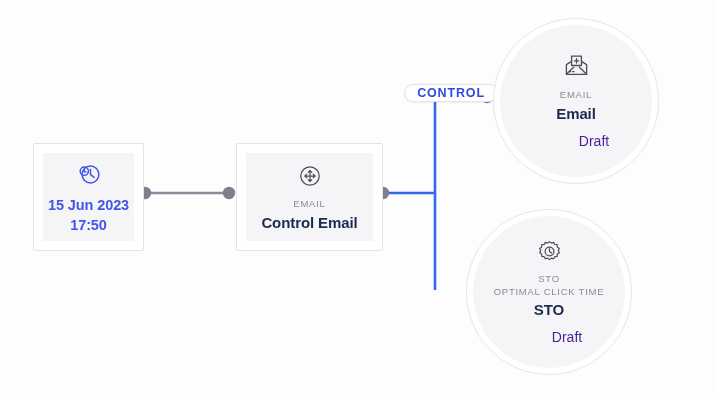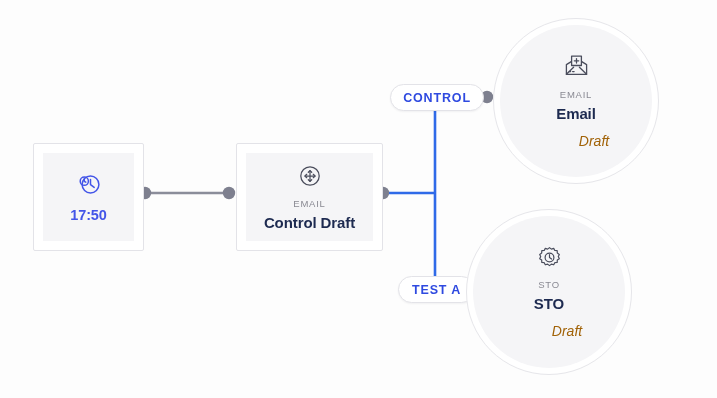--- a/index.html
+++ b/index.html
@@ -85,23 +85,22 @@
     line-height: 1.35;
   }
   .node-title {
     color: #1d2a50;
     font-size: 15px;
     font-weight: bold;
     letter-spacing: -0.1px;
     margin-top: 3px;
   }
   .node-status {
-    color: #a16207;
+    color: #4c1d95;
     font-size: 14px;
-    font-style: italic;
     margin-top: 11px;
     margin-left: 36px;
   }
 
   
   .circle-node {
     position: absolute;
     box-sizing: border-box;
     border-radius: 50%;
     background: #ffffff;
@@ -144,24 +143,24 @@
     display: flex;
     align-items: center;
     justify-content: center;
     color: #2f4ae0;
     font-size: 12.5px;
     font-weight: bold;
     letter-spacing: 0.85px;
     box-shadow: 0 1px 2px rgba(20,20,40,0.05);
   }
   .pill-control {
-    left: 390px;
+    left: 404px;
     top: 84px;
     width: 94px;
-    height: 27px;
+    height: 18px;
   }
   .pill-test-a {
     left: 398px;
     top: 276px;
     width: 77px;
     height: 27px;
   }
 </style>
 </head>
 <body>
@@ -188,49 +187,47 @@
   <div class="card-node node-date">
     <div class="card-inner">
       <span class="date-icon">
         <svg width="30" height="30" viewBox="0 0 30 30" fill="none" stroke="#4355e8" stroke-width="1.5" stroke-linecap="round" stroke-linejoin="round">
           <circle cx="16.5" cy="15.5" r="8.4"></circle>
           <path d="M16.5 10.6 V15.6 L20.2 18.4"></path>
           <circle cx="10.3" cy="12.2" r="4.1"></circle>
           <path d="M10.3 10.1 V12.3 L11.8 13.2"></path>
         </svg>
       </span>
+      <div class="date-line">15 Jun 2023</div>
       <div class="date-line">17:50</div>
     </div>
   </div>
 
   <div class="card-node node-control-test">
     <div class="card-inner">
       <span class="node-icon">
         <svg width="26" height="26" viewBox="0 0 26 26" fill="none" stroke="#4a4d5c" stroke-width="1.25" stroke-linecap="round" stroke-linejoin="round">
           <circle cx="13" cy="13" r="9.2"></circle>
           <path d="M13 7.6 V18.4"></path>
           <path d="M8 13 H18"></path>
           <path d="M11.3 9.3 L13 7.6 L14.7 9.3"></path>
           <path d="M11.3 16.7 L13 18.4 L14.7 16.7"></path>
           <path d="M9.7 11.3 L8 13 L9.7 14.7"></path>
           <path d="M16.3 11.3 L18 13 L16.3 14.7"></path>
         </svg>
       </span>
       <div class="kicker">EMAIL</div>
-      <div class="node-title">Control Draft</div>
+      <div class="node-title">Control Email</div>
     </div>
   </div>
 
   <div class="branch-pill pill-control">
     <span>CONTROL</span>
   </div>
 
-  <div class="branch-pill pill-test-a">
-    <span>TEST A</span>
-  </div>
 
   <div class="circle-node node-email">
     <div class="circle-inner">
       <span class="node-icon">
         <svg width="27" height="27" viewBox="0 0 27 27" fill="none" stroke="#4a4d5c" stroke-width="1.3" stroke-linecap="round" stroke-linejoin="round">
           <path d="M3.4 11.6 L13.5 5.4 L23.6 11.6 V21.3 H3.4 Z"></path>
           <rect x="8.6" y="3.1" width="9.8" height="9.4" fill="#f5f5f7"></rect>
           <path d="M13.5 5.6 V10.1 M11.3 7.85 H15.7"></path>
           <path d="M3.4 21.3 L10.6 14.3 M23.6 21.3 L16.4 14.3"></path>
           <path d="M6.3 18.6 H7.6 M9.6 18.6 H11.1"></path>
@@ -245,18 +242,19 @@
   <div class="circle-node node-sto">
     <div class="circle-inner">
       <span class="node-icon">
         <svg width="25" height="25" viewBox="0 0 25 25" fill="none" stroke="#4a4d5c" stroke-width="1.2" stroke-linecap="round" stroke-linejoin="round">
           <path d="M12.5 2.6 l1.9 1.5 2.3-0.7 1.1 2.1 2.4 0.2 0.1 2.4 2 1.3-1 2.2 1 2.2-2 1.3-0.1 2.4-2.4 0.2-1.1 2.1-2.3-0.7-1.9 1.5-1.9-1.5-2.3 0.7-1.1-2.1-2.4-0.2-0.1-2.4-2-1.3 1-2.2-1-2.2 2-1.3 0.1-2.4 2.4-0.2 1.1-2.1 2.3 0.7z"></path>
           <circle cx="12.5" cy="12.5" r="4.4" fill="#f5f5f7"></circle>
           <path d="M12.5 9.6 V12.6 L14.6 14.1"></path>
         </svg>
       </span>
       <div class="kicker">STO</div>
+      <div class="kicker">OPTIMAL CLICK TIME</div>
       <div class="node-title">STO</div>
       <div class="node-status">Draft</div>
     </div>
   </div>
 
 </div>
 
 </body></html>

